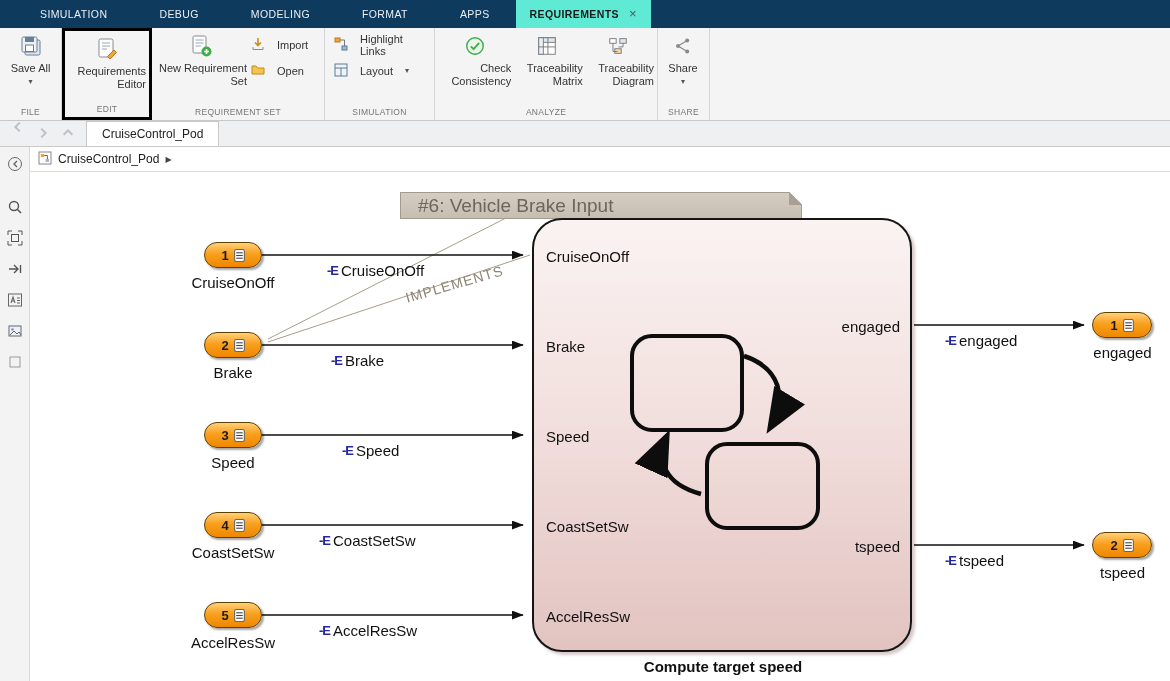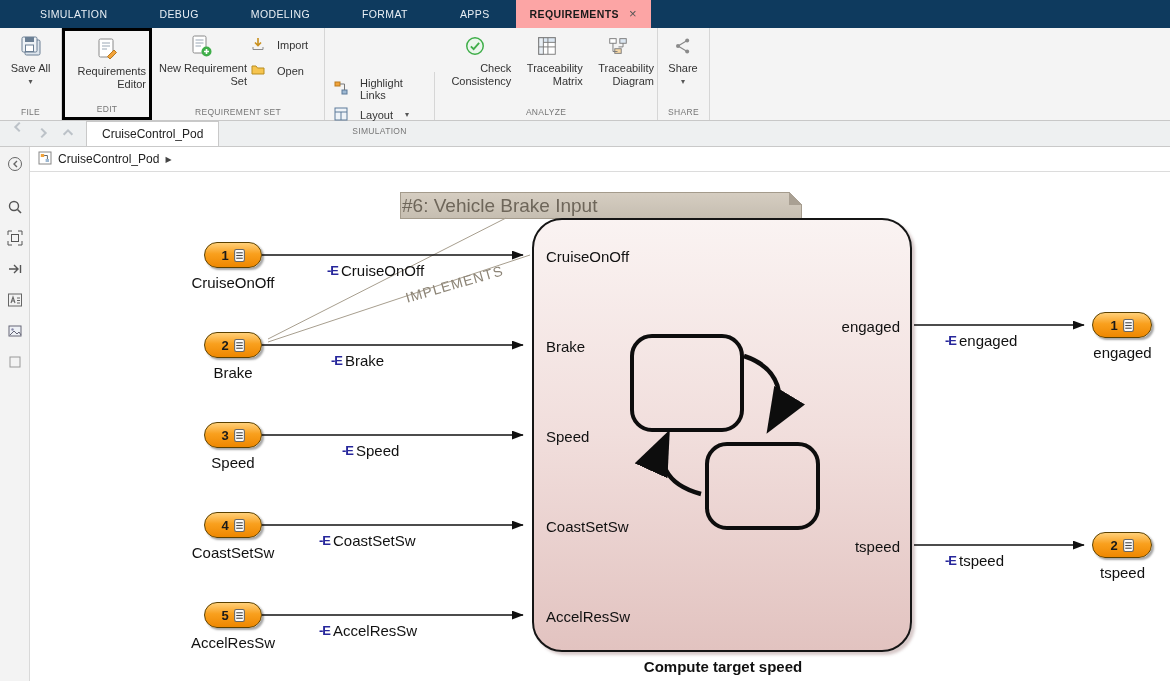--- a/index.html
+++ b/index.html
@@ -2,36 +2,36 @@
 <html><head>
 <meta charset="utf-8">
 <style>
   * { box-sizing: border-box; margin: 0; padding: 0; }
   html,body { width:1170px; height:681px; overflow:hidden; font-family:"Liberation Sans", sans-serif; background:#fff; }
 
   
   .menubar { height:28px; background:#0e3a5e; display:flex; align-items:flex-end; }
   .mtab { color:#e9eff5; font-size:10.5px; letter-spacing:.4px; line-height:28px; padding:0 26px; cursor:default; }
   .mtab:first-child { margin-left:14px; }
-  .mtab.active { background:#fca5a5; color:#1a1a1a; font-weight:bold; display:flex; align-items:center; gap:10px; padding:0 14px; }
+  .mtab.active { background:#5eead4; color:#1a1a1a; font-weight:bold; display:flex; align-items:center; gap:10px; padding:0 14px; }
   .mtab.active .close { color:#555; font-weight:normal; font-size:13px; }
 
   
   .toolbar { height:93px; background:#f4f4f4; border-bottom:1px solid #c8c8c8; display:flex; }
   .tsection { display:flex; flex-direction:column; border-right:1px solid #d6d6d6; }
   .tsection .content { flex:1; display:flex; align-items:flex-start; padding:0 3px; }
   .slabel { font-size:8.5px; color:#767676; text-align:center; padding:2px 0 3px; letter-spacing:.3px; }
   .bigbtn { display:flex; flex-direction:column; align-items:center; padding-top:5px; color:#333; font-size:11px; text-align:right; line-height:1.18; gap:3px; cursor:default; }
   .bigbtn .bicon { width:26px; height:26px; display:flex; align-items:center; justify-content:center; }
   .smallbtn { display:flex; align-items:center; gap:12px; font-size:11px; color:#333; height:18px; padding:0 4px; cursor:default; }
   .dropdown { font-size:8px; color:#555; line-height:1; }
   .stack { display:flex; flex-direction:column; gap:8px; padding-top:8px; }
   .tsection.edit { border:3px solid #000; }
   .sec-file { width:62px; } .sec-edit { width:90px; } .sec-reqset { width:173px; }
-  .sec-vis { width:110px;margin-top:44px; } .sec-analyze { width:223px; } .sec-share { width:52px; }
+  .sec-vis { width:110px; } .sec-analyze { width:223px; } .sec-share { width:52px; }
   .toolbar-fill { flex:1; }
 
   
   .docbar { height:26px; background:#eef0f1; border-bottom:1px solid #c9c9c9; display:flex; align-items:flex-end; }
   .nav-arrows { display:flex; align-items:center; gap:7px; padding:0 9px; height:26px; }
   .doctab { background:#fff; border:1px solid #c9c9c9; border-bottom:none; height:25px; line-height:24px; padding:0 15px; font-size:12px; color:#222; }
 
   
   .main { display:flex; height:534px; }
   .sidebar { width:30px; background:#f3f3f3; border-right:1px solid #d9d9d9; display:flex; flex-direction:column; align-items:center; padding-top:8px; gap:13px; }
@@ -40,21 +40,21 @@
   .rightcol { flex:1; display:flex; flex-direction:column; }
   .breadcrumb { height:25px; background:#fff; border-bottom:1px solid #dcdcdc; display:flex; align-items:center; gap:6px; padding-left:8px; font-size:12px; color:#222; }
   .bc-arrow { font-size:8px; color:#444; }
 
   
   .canvas { position:relative; width:1139px; height:509px; background:#fff; overflow:hidden; }
   .overlay { position:absolute; left:0; top:0; width:1139px; height:509px; pointer-events:none; }
 
   .annotation { position:absolute; left:370px; top:20px; width:402px; height:27px;
     background:linear-gradient(180deg,#d5cdc1,#c6beb1); border:1px solid #a49b8c;
-    font-size:19px; color:#6e665a; padding-left:1px; line-height:25px; }
+    font-size:19px; color:#6e665a; padding-left:17px; line-height:25px; }
   .fold { position:absolute; top:-1px; right:-1px; width:13px; height:13px;
     background:linear-gradient(225deg,#ffffff 0 49%,#a9a093 49% 100%); }
 
   .chart { position:absolute; left:502px; top:46px; width:380px; height:434px;
     border:2px solid #151515; border-radius:30px;
     background:linear-gradient(180deg,#faf3f2 0%,#f1dedc 50%,#e2c3c0 100%);
     box-shadow:3px 3px 3px rgba(140,100,100,.35); }
   .chart-label-in  { position:absolute; left:12px;  font-size:15px; color:#111; height:18px; }
   .chart-label-out { position:absolute; right:10px; font-size:15px; color:#111; height:18px; }
   .state { position:absolute; border:4px solid #0d0d0d; border-radius:22px; background:transparent; }

